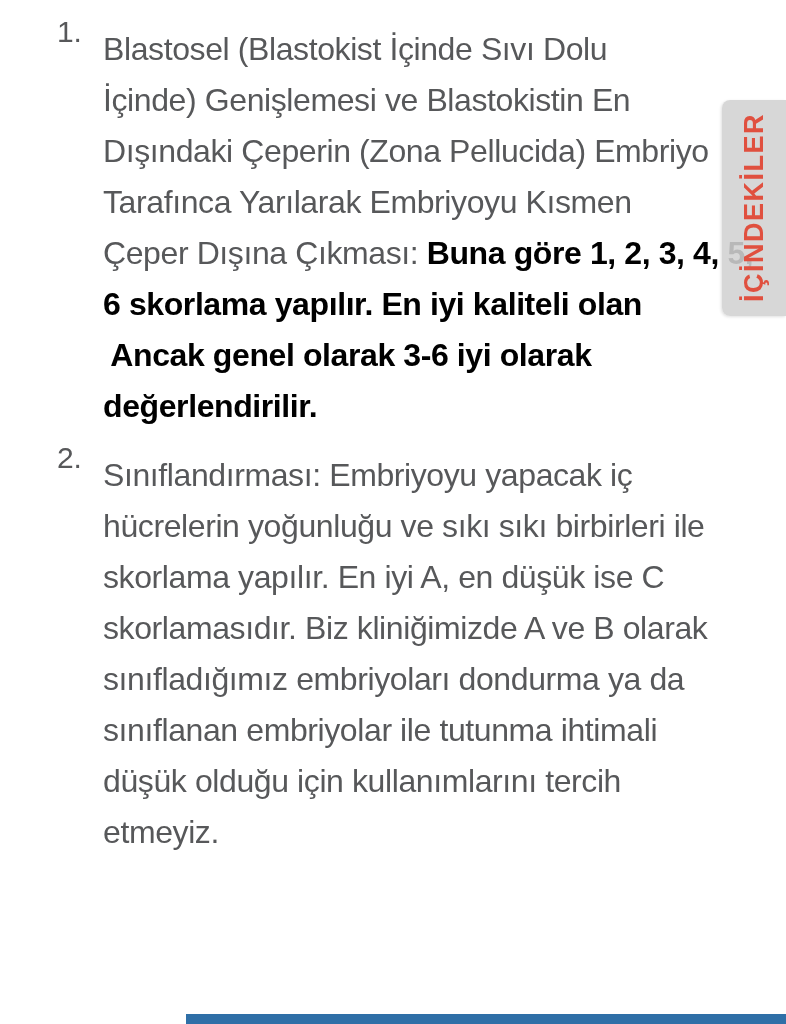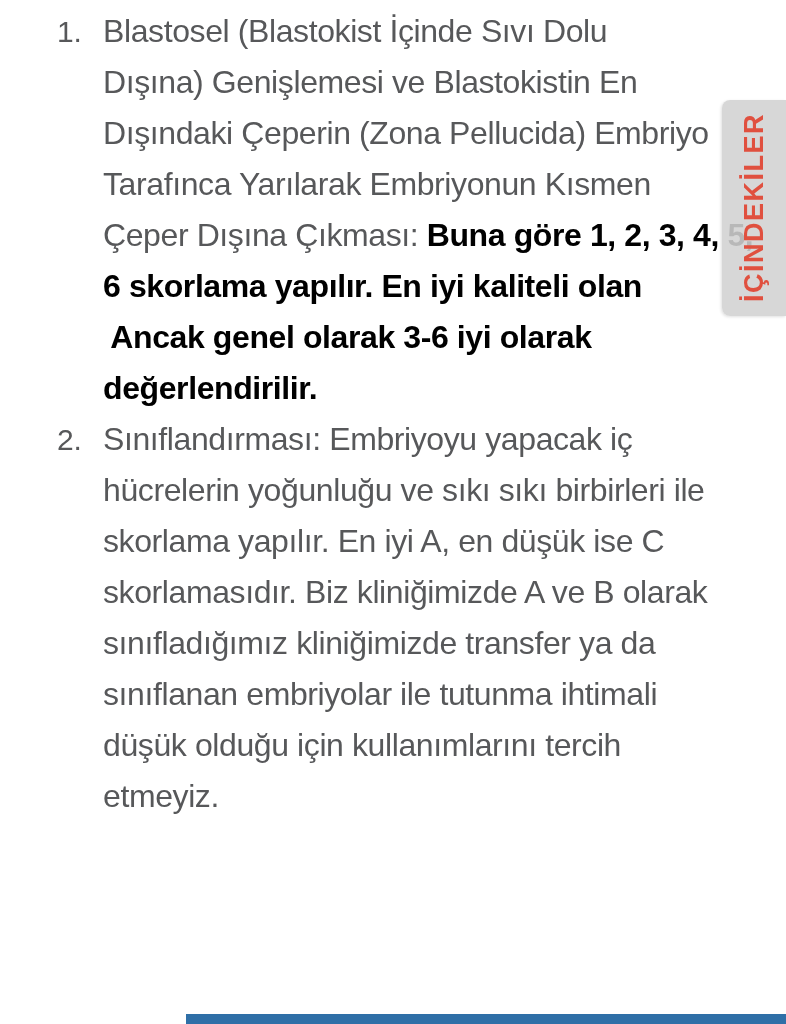--- a/index.html
+++ b/index.html
@@ -19,21 +19,21 @@
   }
   .list-item { display: flex; align-items: flex-start; }
   .num-col {
     flex: 0 0 103px;
     padding-left: 57px;
     font-size: 30px;
     line-height: 51px;
     color: #57585a;
     letter-spacing: -0.3px;
   }
-  .lines-col { flex: 1 1 auto; min-width: 0; }
+  .lines-col { flex: 1 1 auto; min-width: 0; margin-top: 18px; }
   .text-line {
     font-size: 32px;
     line-height: 51px;
     white-space: pre;
     letter-spacing: -0.4px;
     color: #57585a;
   }
   .text-line .seg-bold { font-weight: 700; color: #000000; }
   .toc-tab {
     position: absolute;
@@ -71,37 +71,37 @@
 </style>
 </head>
 <body style="background: rgb(255, 255, 255);">
 
 <div class="content">
   <div id="ordered-list">
       <div class="list-item">
         <div class="num-col">1.</div>
         <div class="lines-col">
           <div class="text-line"><span class="seg-normal">Blastosel (Blastokist İçinde Sıvı Dolu</span></div>
-          <div class="text-line"><span class="seg-normal">Dışına) Genişlemesi ve Blastokistin En</span></div>
+          <div class="text-line"><span class="seg-normal">İçinde) Genişlemesi ve Blastokistin En</span></div>
           <div class="text-line"><span class="seg-normal">Dışındaki Çeperin (Zona Pellucida) Embriyo</span></div>
-          <div class="text-line"><span class="seg-normal">Tarafınca Yarılarak Embriyonun Kısmen</span></div>
+          <div class="text-line"><span class="seg-normal">Tarafınca Yarılarak Embriyoyu Kısmen</span></div>
           <div class="text-line"><span class="seg-normal">Çeper Dışına Çıkması: </span><span class="seg-bold">Buna göre 1, 2, 3, 4, 5,</span></div>
           <div class="text-line"><span class="seg-bold">6 skorlama yapılır. En iyi kaliteli olan</span></div>
           <div class="text-line"><span class="seg-bold"> Ancak genel olarak 3-6 iyi olarak</span></div>
           <div class="text-line"><span class="seg-bold">değerlendirilir.</span></div>
         </div>
       </div>
       <div class="list-item">
         <div class="num-col">2.</div>
         <div class="lines-col">
           <div class="text-line"><span class="seg-normal">Sınıflandırması: Embriyoyu yapacak iç</span></div>
           <div class="text-line"><span class="seg-normal">hücrelerin yoğunluğu ve sıkı sıkı birbirleri ile</span></div>
           <div class="text-line"><span class="seg-normal">skorlama yapılır. En iyi A, en düşük ise C</span></div>
           <div class="text-line"><span class="seg-normal">skorlamasıdır. Biz kliniğimizde A ve B olarak</span></div>
-          <div class="text-line"><span class="seg-normal">sınıfladığımız kliniğimizde transfer ya da</span></div>
+          <div class="text-line"><span class="seg-normal">sınıfladığımız embriyoları dondurma ya da</span></div>
           <div class="text-line"><span class="seg-normal">sınıflanan embriyolar ile tutunma ihtimali</span></div>
           <div class="text-line"><span class="seg-normal">düşük olduğu için kullanımlarını tercih</span></div>
           <div class="text-line"><span class="seg-normal">etmeyiz.</span></div>
         </div>
       </div>
     </div>
 </div>
 
 <div class="toc-tab">
   <span class="toc-tab-label" style="color: rgb(224, 80, 63);">İÇİNDEKİLER</span>

